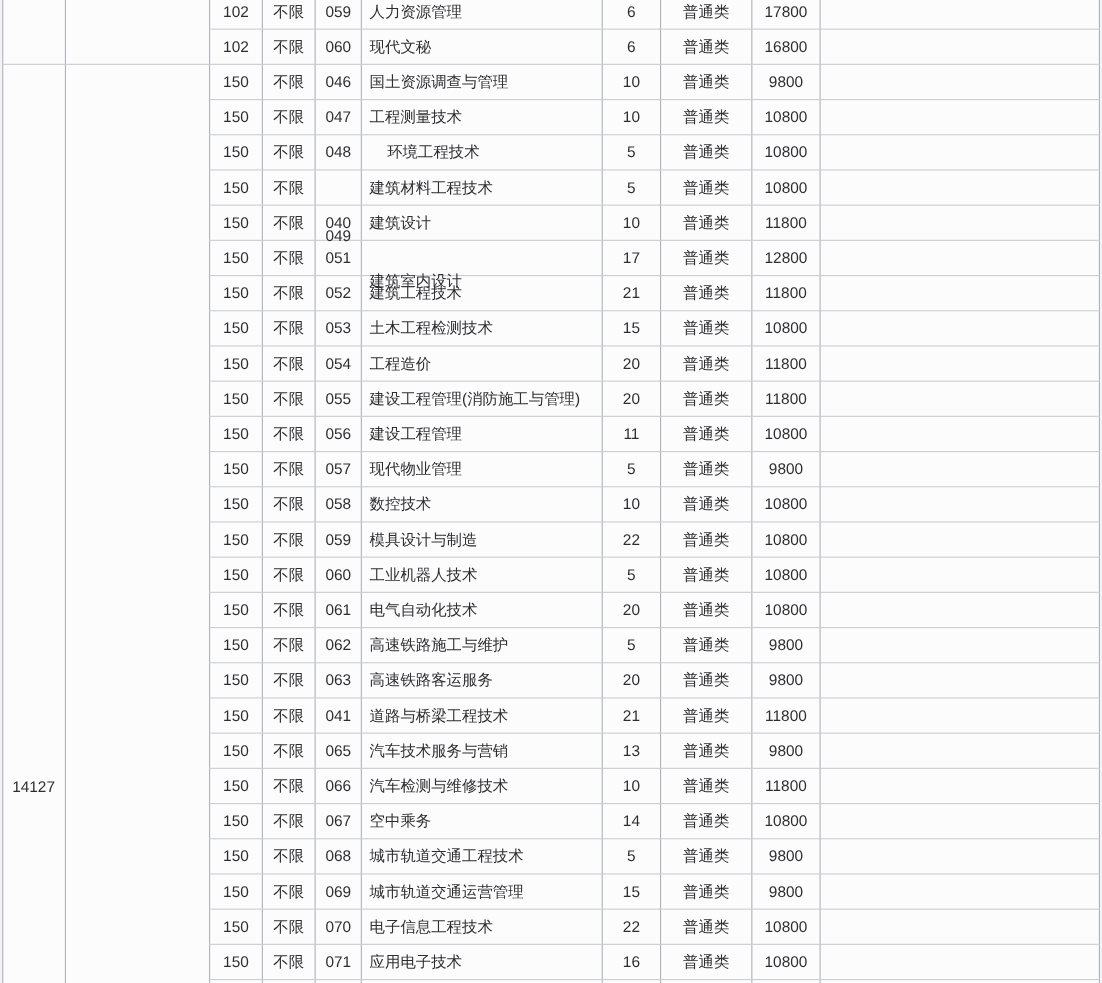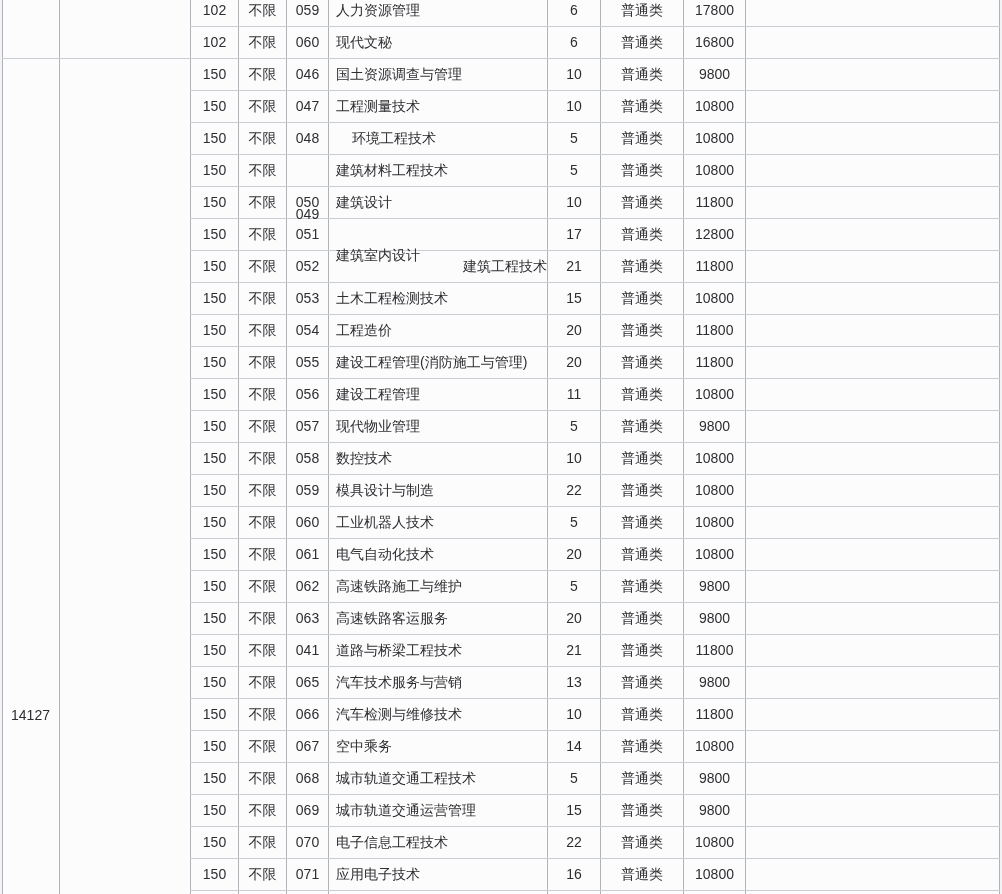--- a/index.html
+++ b/index.html
@@ -112,36 +112,36 @@
       <div class="row-cell center" style="top: 122px; left: 684px; width: 61px;">10800</div>
       <div class="row-cell center" style="top: 154px; left: 191px; width: 47px;">150</div>
       <div class="row-cell center" style="top: 154px; left: 239px; width: 47px;">不限</div>
       <div class="row-cell center" style="top: 154px; left: 287px; width: 41px; margin-top: 44px;">049</div>
       <div class="row-cell leftpad" style="top: 154px; left: 329px; width: 218px;">建筑材料工程技术</div>
       <div class="row-cell center" style="top: 154px; left: 548px; width: 52px;">5</div>
       <div class="row-cell center" style="top: 154px; left: 601px; width: 82px;">普通类</div>
       <div class="row-cell center" style="top: 154px; left: 684px; width: 61px;">10800</div>
       <div class="row-cell center" style="top: 186px; left: 191px; width: 47px;">150</div>
       <div class="row-cell center" style="top: 186px; left: 239px; width: 47px;">不限</div>
-      <div class="row-cell center" style="top: 186px; left: 287px; width: 41px;">050</div>
+      <div class="row-cell center" style="top: 186px; left: 287px; width: 41px;">040</div>
       <div class="row-cell leftpad" style="top: 186px; left: 329px; width: 218px;">建筑设计</div>
       <div class="row-cell center" style="top: 186px; left: 548px; width: 52px;">10</div>
       <div class="row-cell center" style="top: 186px; left: 601px; width: 82px;">普通类</div>
       <div class="row-cell center" style="top: 186px; left: 684px; width: 61px;">11800</div>
       <div class="row-cell center" style="top: 218px; left: 191px; width: 47px;">150</div>
       <div class="row-cell center" style="top: 218px; left: 239px; width: 47px;">不限</div>
       <div class="row-cell center" style="top: 218px; left: 287px; width: 41px;">051</div>
       <div class="row-cell leftpad" style="top: 218px; left: 329px; width: 218px; margin-top: 21px;">建筑室内设计</div>
       <div class="row-cell center" style="top: 218px; left: 548px; width: 52px;">17</div>
       <div class="row-cell center" style="top: 218px; left: 601px; width: 82px;">普通类</div>
       <div class="row-cell center" style="top: 218px; left: 684px; width: 61px;">12800</div>
       <div class="row-cell center" style="top: 250px; left: 191px; width: 47px;">150</div>
       <div class="row-cell center" style="top: 250px; left: 239px; width: 47px;">不限</div>
       <div class="row-cell center" style="top: 250px; left: 287px; width: 41px;">052</div>
-      <div class="row-cell leftpad" style="top: 250px; left: 329px; width: 218px; text-align: right;">建筑工程技术</div>
+      <div class="row-cell leftpad" style="top: 250px; left: 329px; width: 218px;">建筑工程技术</div>
       <div class="row-cell center" style="top: 250px; left: 548px; width: 52px;">21</div>
       <div class="row-cell center" style="top: 250px; left: 601px; width: 82px;">普通类</div>
       <div class="row-cell center" style="top: 250px; left: 684px; width: 61px;">11800</div>
       <div class="row-cell center" style="top: 282px; left: 191px; width: 47px;">150</div>
       <div class="row-cell center" style="top: 282px; left: 239px; width: 47px;">不限</div>
       <div class="row-cell center" style="top: 282px; left: 287px; width: 41px;">053</div>
       <div class="row-cell leftpad" style="top: 282px; left: 329px; width: 218px;">土木工程检测技术</div>
       <div class="row-cell center" style="top: 282px; left: 548px; width: 52px;">15</div>
       <div class="row-cell center" style="top: 282px; left: 601px; width: 82px;">普通类</div>
       <div class="row-cell center" style="top: 282px; left: 684px; width: 61px;">10800</div>

